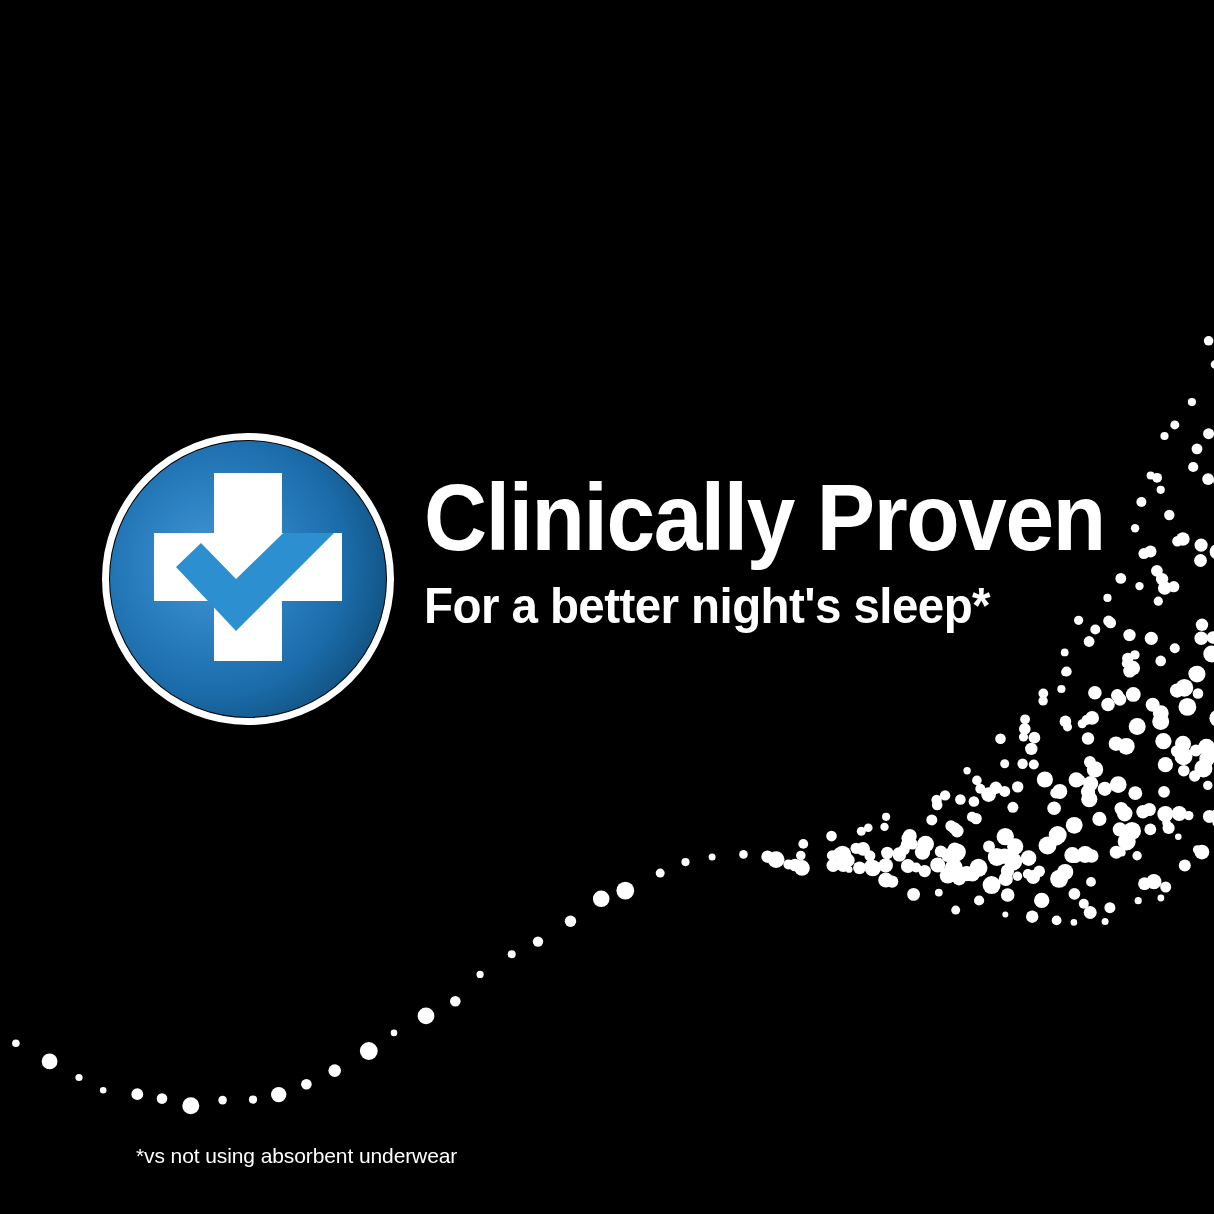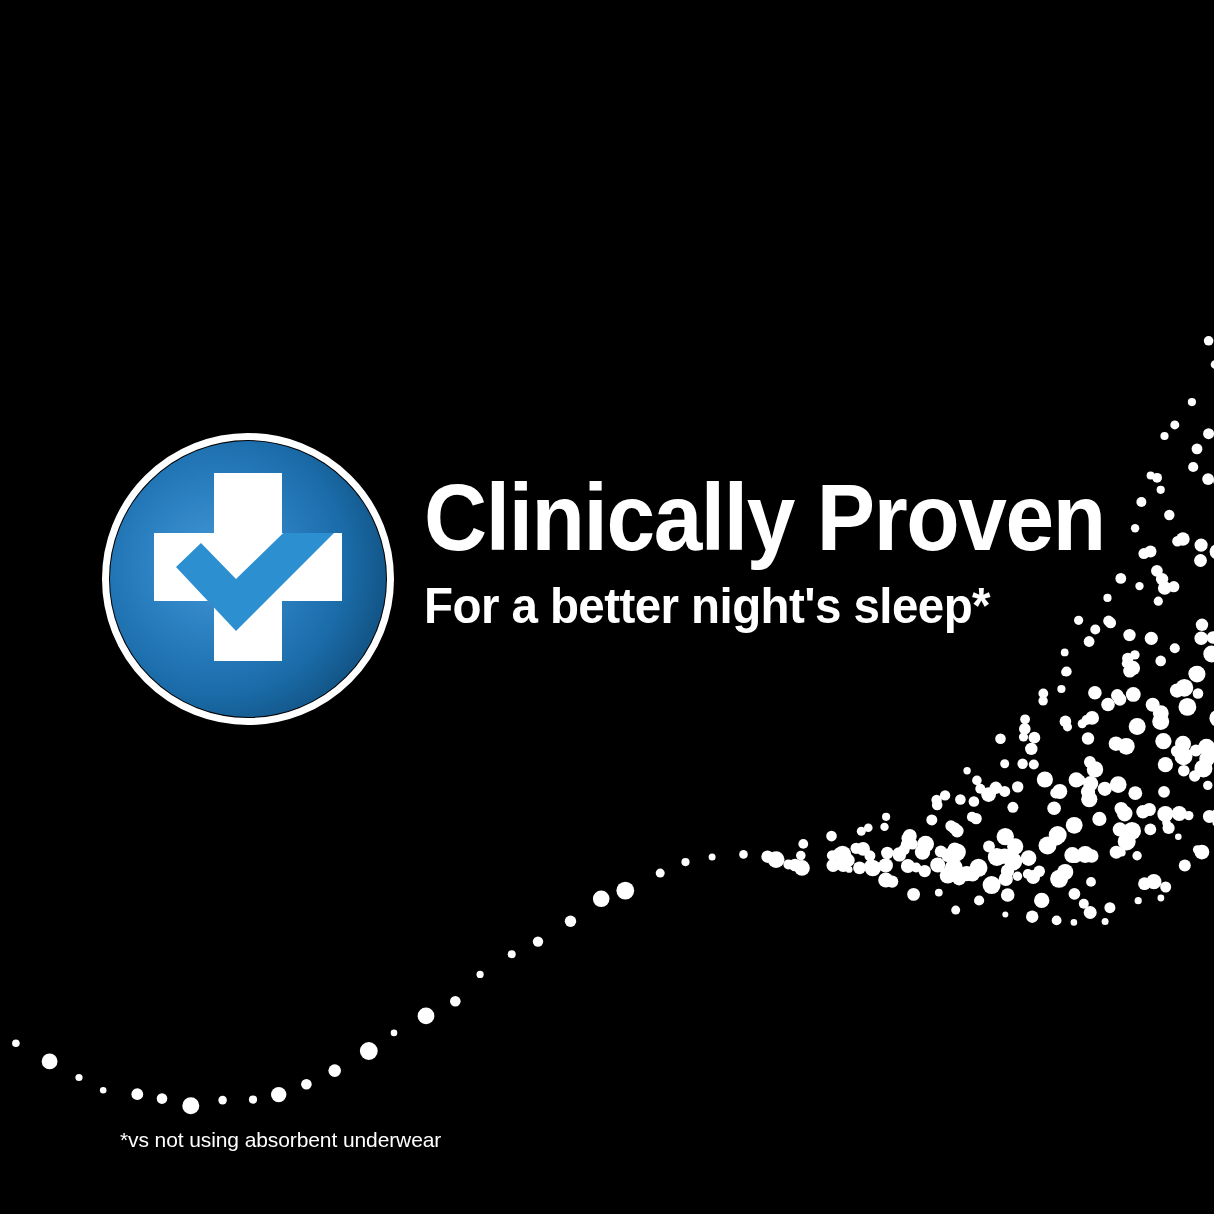--- a/index.html
+++ b/index.html
@@ -73,21 +73,21 @@
     white-space: nowrap;
     transform: scaleX(0.95);
     transform-origin: left center;
   }
 
   
   #footnote {
     position: absolute;
     left: 120px;
     top: 1128px;
-    margin: 0;
+    margin: 16px;
     font-family: "Liberation Sans", sans-serif;
     font-weight: normal;
     font-size: 21px;
     letter-spacing: -0.1px;
     color: #ffffff;
     white-space: nowrap;
   }
 </style>
 </head>
 <body>

